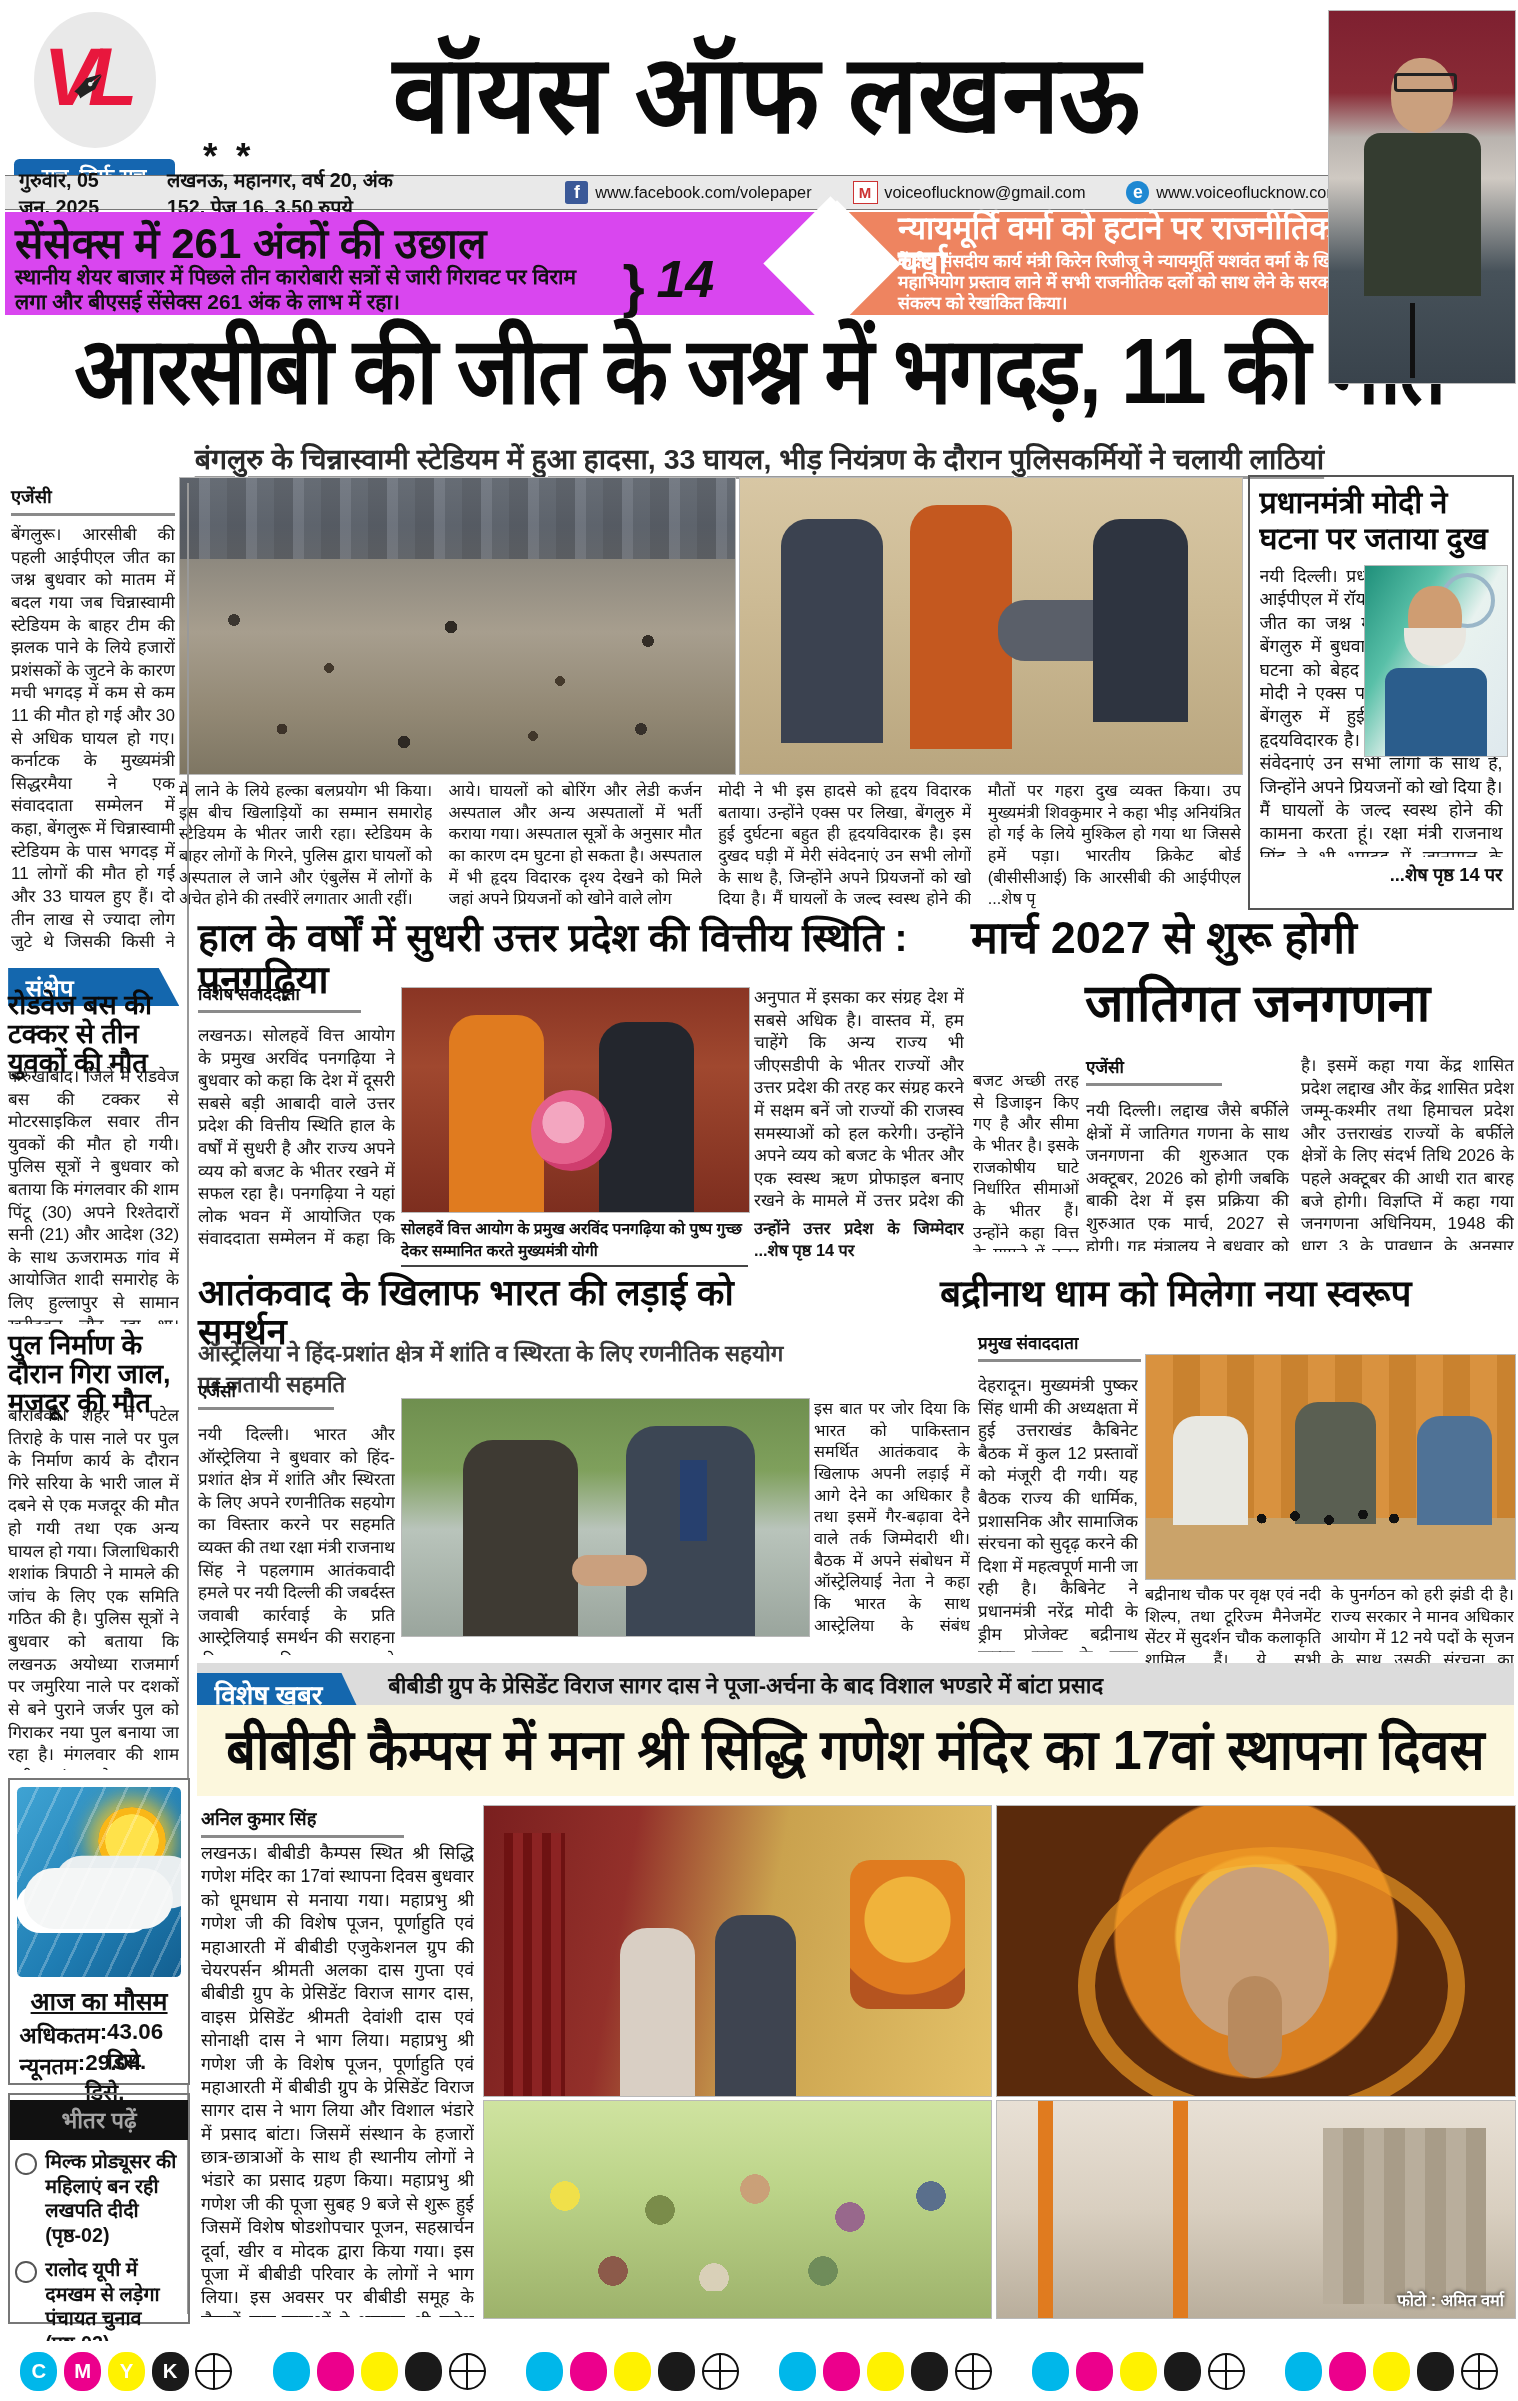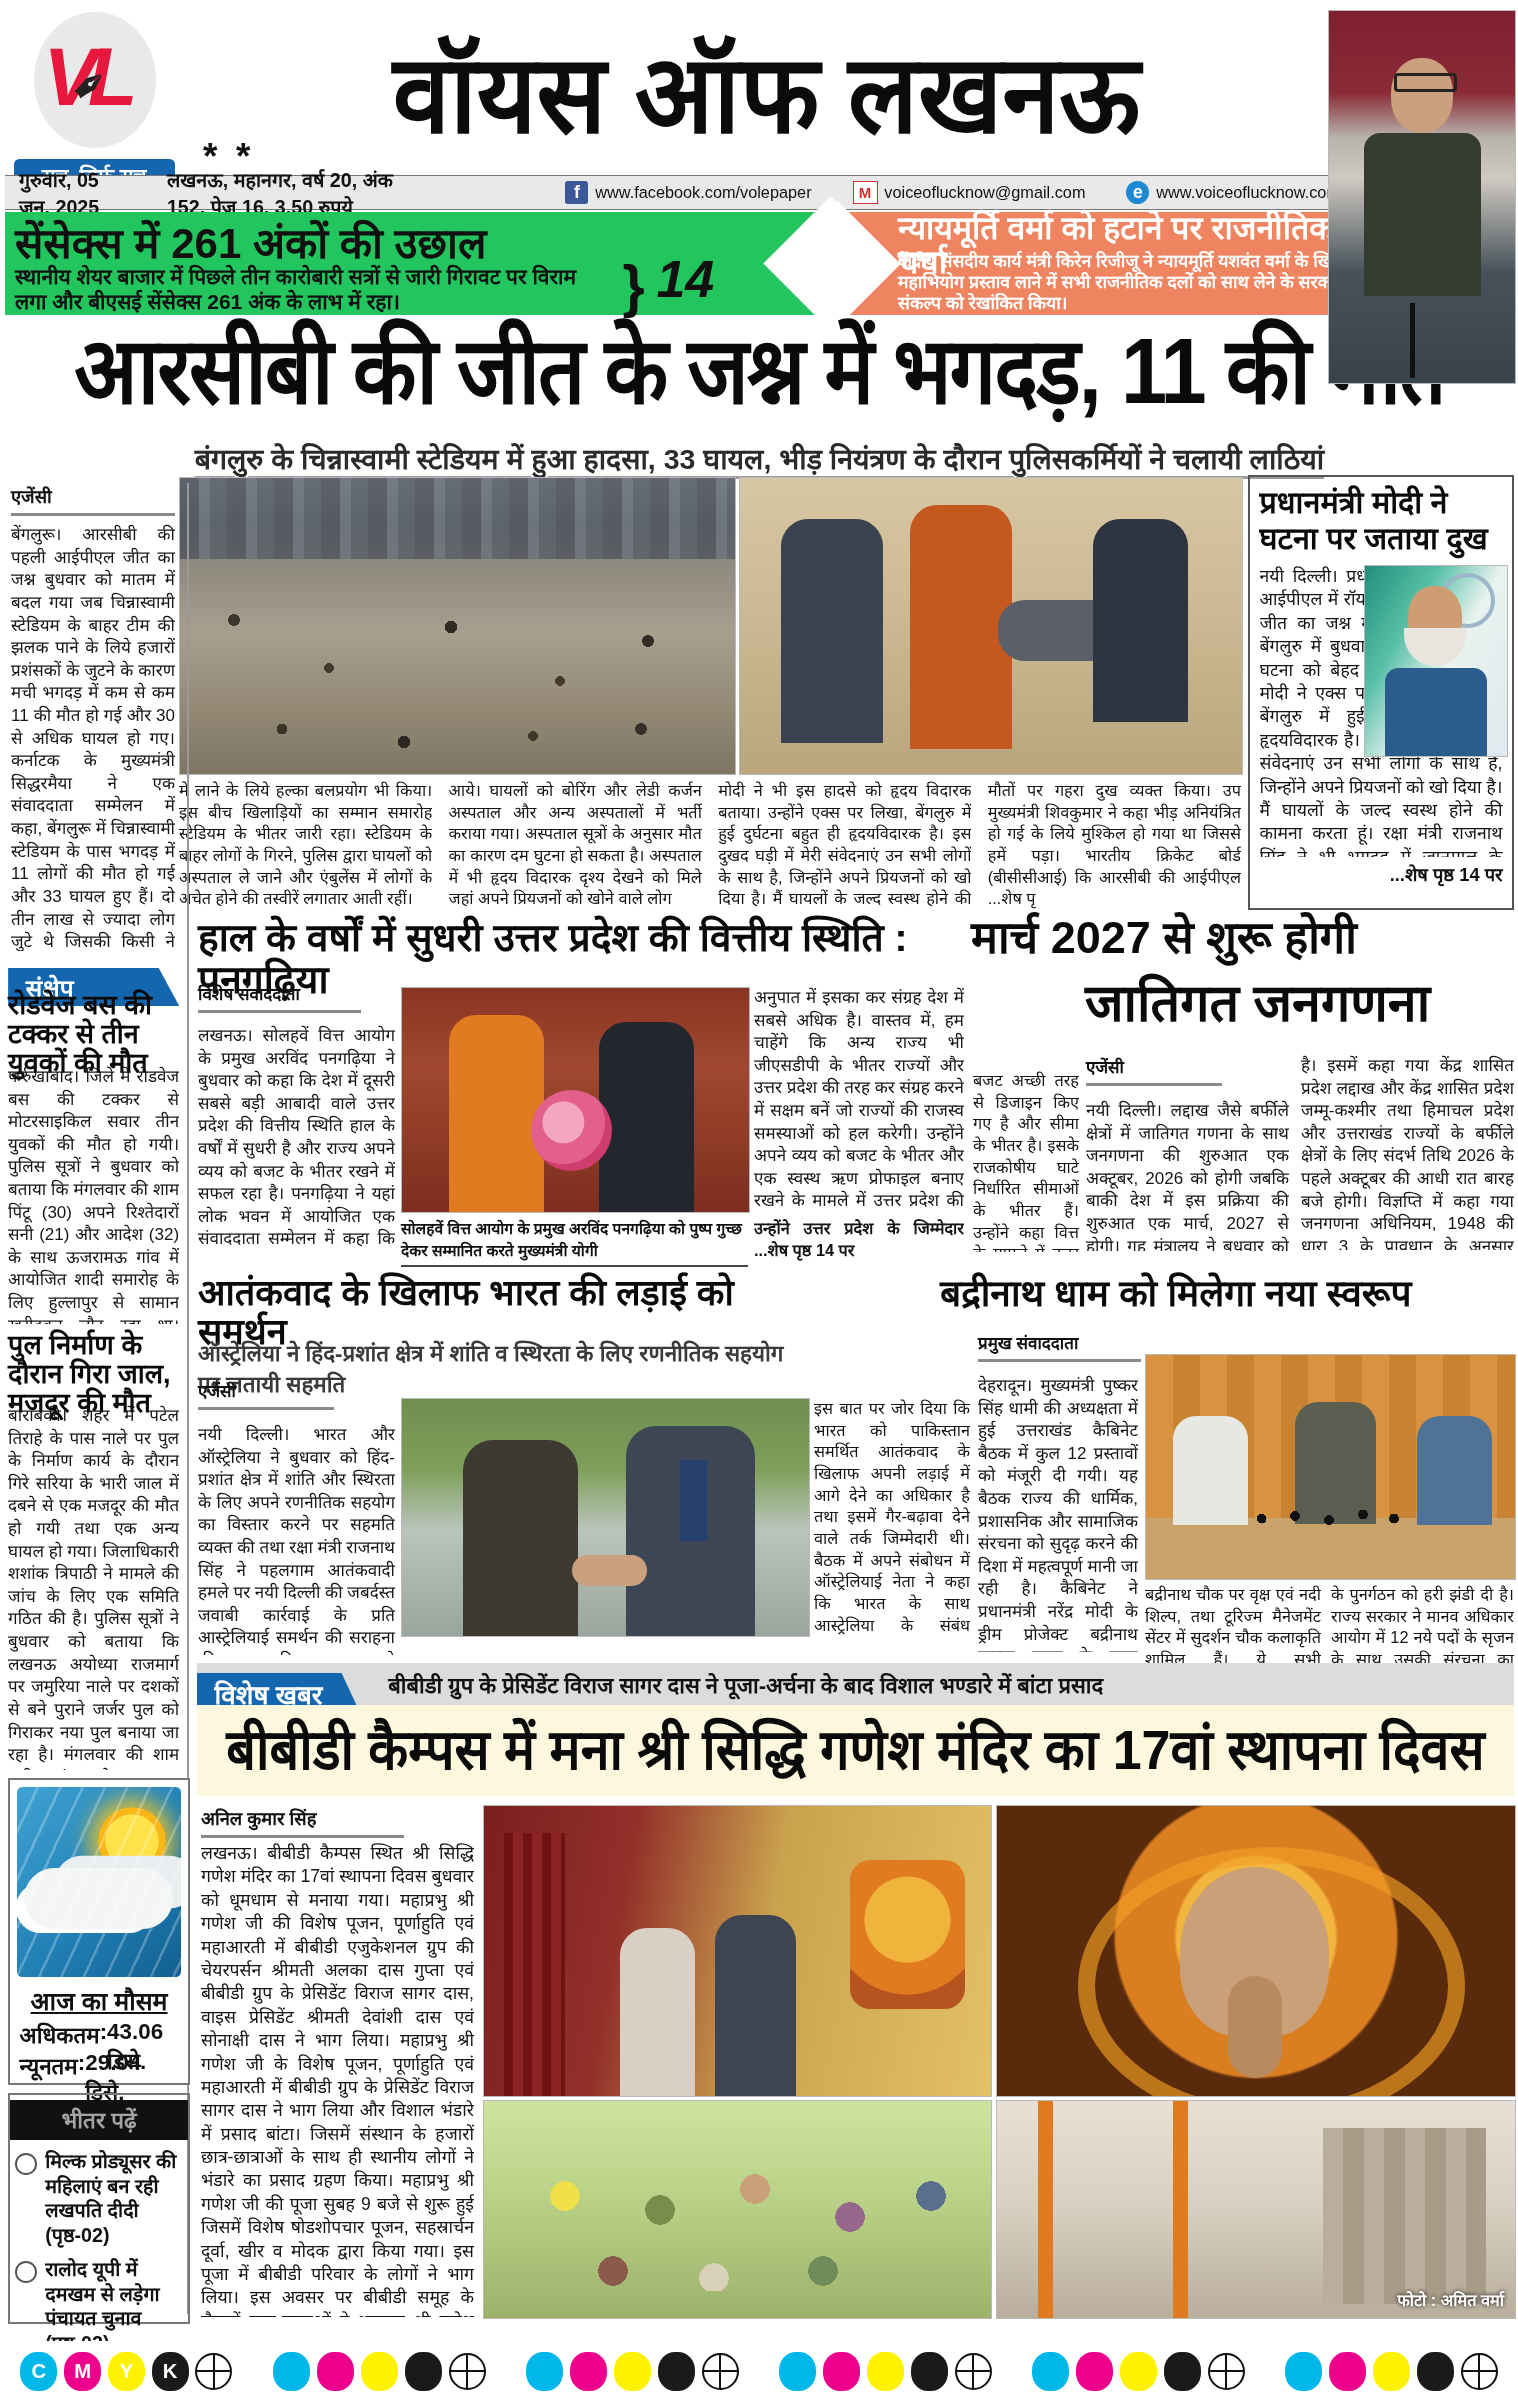--- a/index.html
+++ b/index.html
@@ -53,21 +53,21 @@
     <span style="display:flex;align-items:center;gap:6.8px;">
       <span style="width:23px;height:20.3px;background:#fff;border:1.4px solid #c33;color:#c33;font-weight:bold;font-size:15px;display:inline-flex;align-items:center;justify-content:center;">M</span>
       <span style="font-size:16.3px;">voiceoflucknow@gmail.com</span>
     </span>
     <span style="display:flex;align-items:center;gap:6.8px;">
       <span style="width:23px;height:23px;background:#1e88d2;color:#fff;font-weight:bold;font-size:17.6px;display:inline-flex;align-items:center;justify-content:center;border-radius:50%;">e</span>
       <span style="font-size:16.3px;">www.voiceoflucknow.com</span>
     </span>
   </div>
 
-  <div class="abs" style="left:5.4px;top:212px;width:826px;height:103px;background:#22c55e;">
+  <div class="abs" style="left:5.4px;top:212px;width:826px;height:103px;background:#d946ef;">
     <div style="position:absolute;left:9.5px;top:1.4px;font-size:42px;font-weight:900;color:#111;">सेंसेक्स में 261 अंकों की उछाल</div>
     <div style="position:absolute;left:9.5px;top:52px;width:597px;font-size:21px;font-weight:bold;line-height:1.2;color:#111;">स्थानीय शेयर बाजार में पिछले तीन कारोबारी सत्रों से जारी गिरावट पर विराम लगा और बीएसई सेंसेक्स 261 अंक के लाभ में रहा।</div>
     <div style="position:absolute;left:617px;top:41px;font-size:57px;font-weight:900;">}</div>
     <div style="position:absolute;left:651px;top:37px;font-size:52px;font-weight:900;font-style:italic;">14</div>
     <div style="position:absolute;right:-47px;top:4.1px;width:95px;height:95px;background:#fff;transform:rotate(45deg);"></div>
   </div>
   <div class="abs" style="left:833px;top:212px;width:681px;height:103px;background:#ee8460;">
     <div style="position:absolute;left:65px;top:0px;width:529px;font-size:32px;font-weight:900;color:#fff;line-height:1.05;">न्यायमूर्ति वर्मा को हटाने पर राजनीतिक दलों से चर्चा</div>
     <div style="position:absolute;left:65px;top:39px;width:475px;font-size:17.6px;font-weight:bold;color:#fff;line-height:1.18;">केंद्रीय संसदीय कार्य मंत्री किरेन रिजीजू ने न्यायमूर्ति यशवंत वर्मा के खिलाफ महाभियोग प्रस्ताव लाने में सभी राजनीतिक दलों को साथ लेने के सरकार के संकल्प को रेखांकित किया।</div>
     <div style="position:absolute;left:547px;top:39px;font-size:47px;font-weight:900;color:#f7d23e;">}</div>

